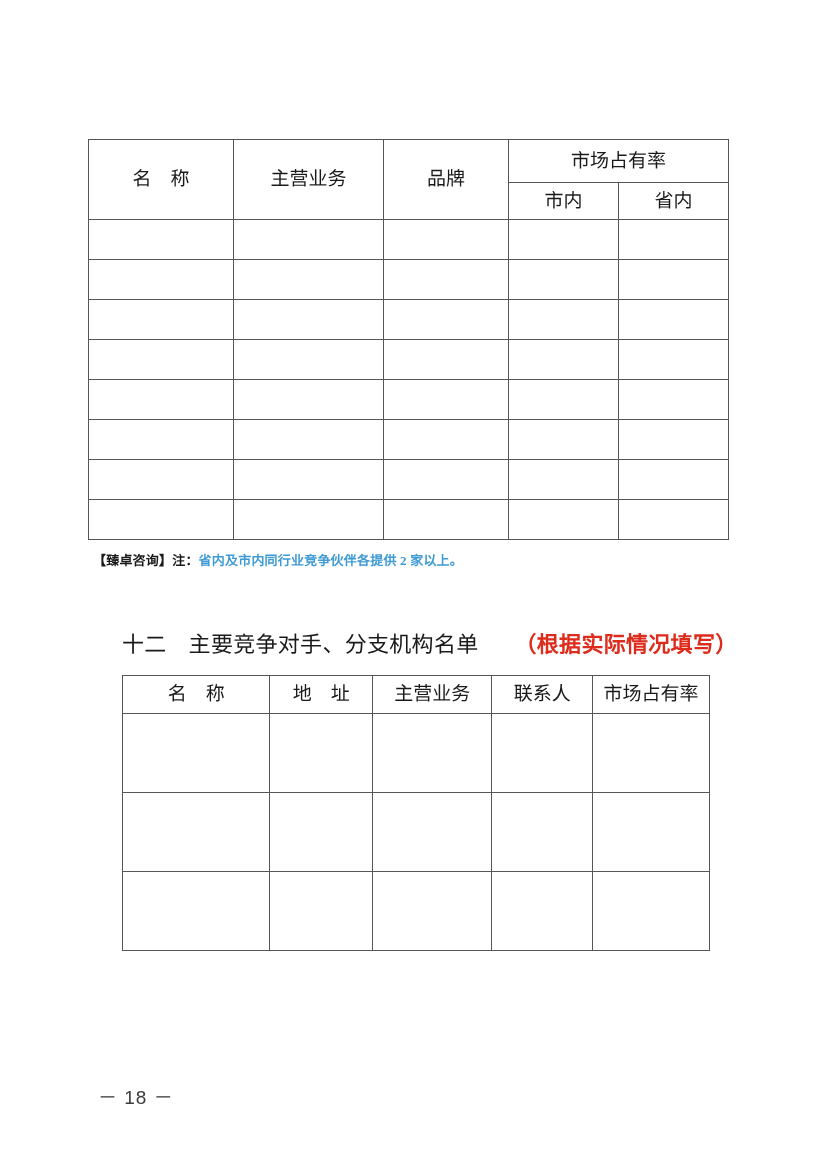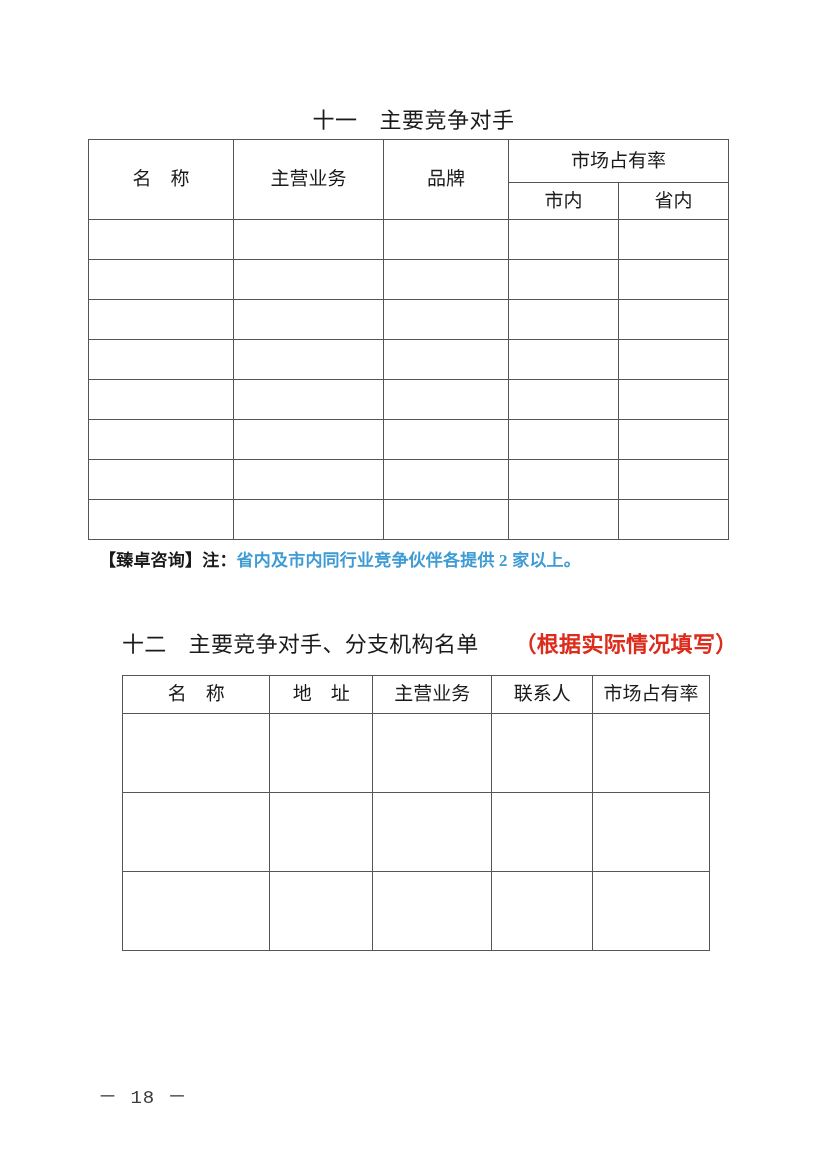--- a/index.html
+++ b/index.html
@@ -68,23 +68,23 @@
 
   .col-name   { width: 145px; }
   .col-biz    { width: 150px; }
   .col-brand  { width: 125px; }
   .col-city   { width: 110px; }
   .col-prov   { width: 110px; }
 
   
   .note-line {
     position: absolute;
-    left: 99px;
+    left: 93px;
     top: 549px;
-    font-size: 17px;
+    font-size: 13px;
     line-height: 24px;
     white-space: nowrap;
   }
   .note-prefix {
     font-family: "Liberation Serif", "DejaVu Serif", serif;
     font-weight: bold;
     color: #1a1a1a;
     letter-spacing: 0.2px;
   }
   .note-body {
@@ -143,33 +143,30 @@
 
   
   .page-number {
     position: absolute;
     left: 98px;
     top: 1085px;
     font-size: 19px;
     line-height: 26px;
     color: #3c3c3c;
     letter-spacing: 1px;
-    font-family: Liberation Mono, monospace;
+    font-family: Liberation Sans, sans-serif;
     white-space: nowrap;
     text-align: center;
   }
 </style>
 </head>
 <body>
 
 <div class="page">
 
-  <div class="section-title-1">
-    <span class="num">十一</span><span>主要竞争对手</span>
-  </div>
 
   <table class="table-competitors">
     <colgroup>
       <col class="col-name">
         <col class="col-biz">
         <col class="col-brand">
         <col class="col-city">
         <col class="col-prov">
     </colgroup>
     <thead>

